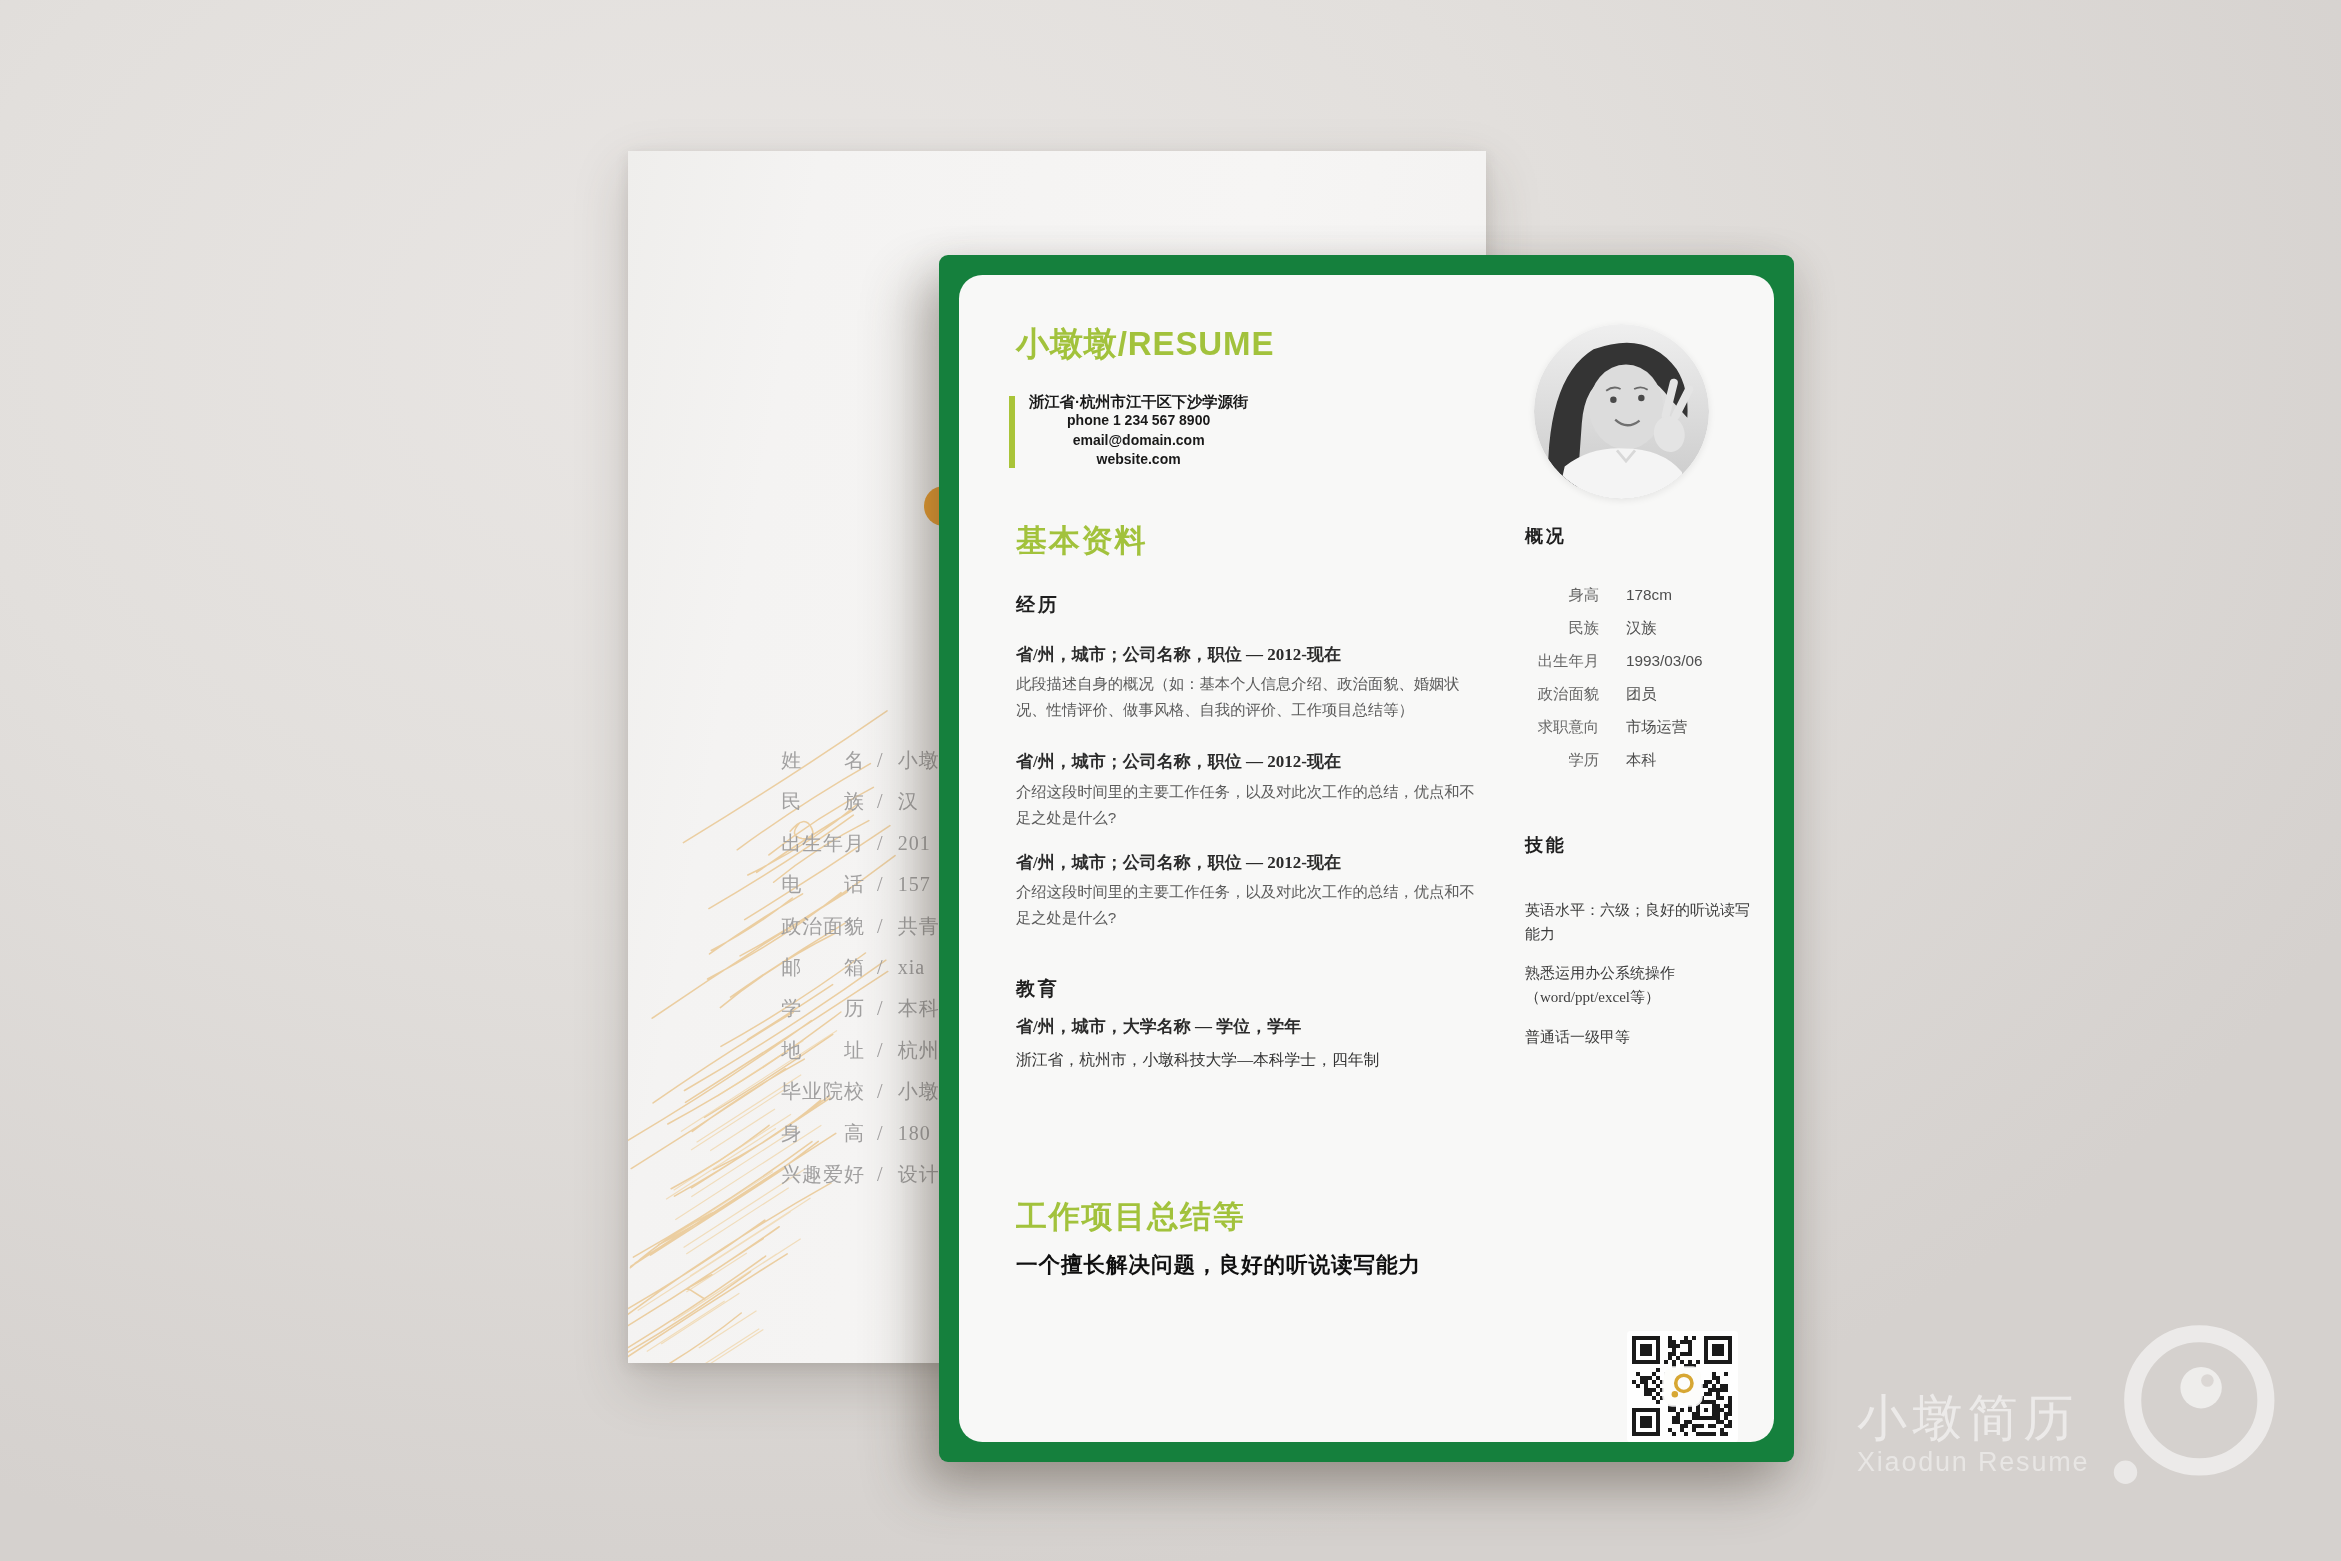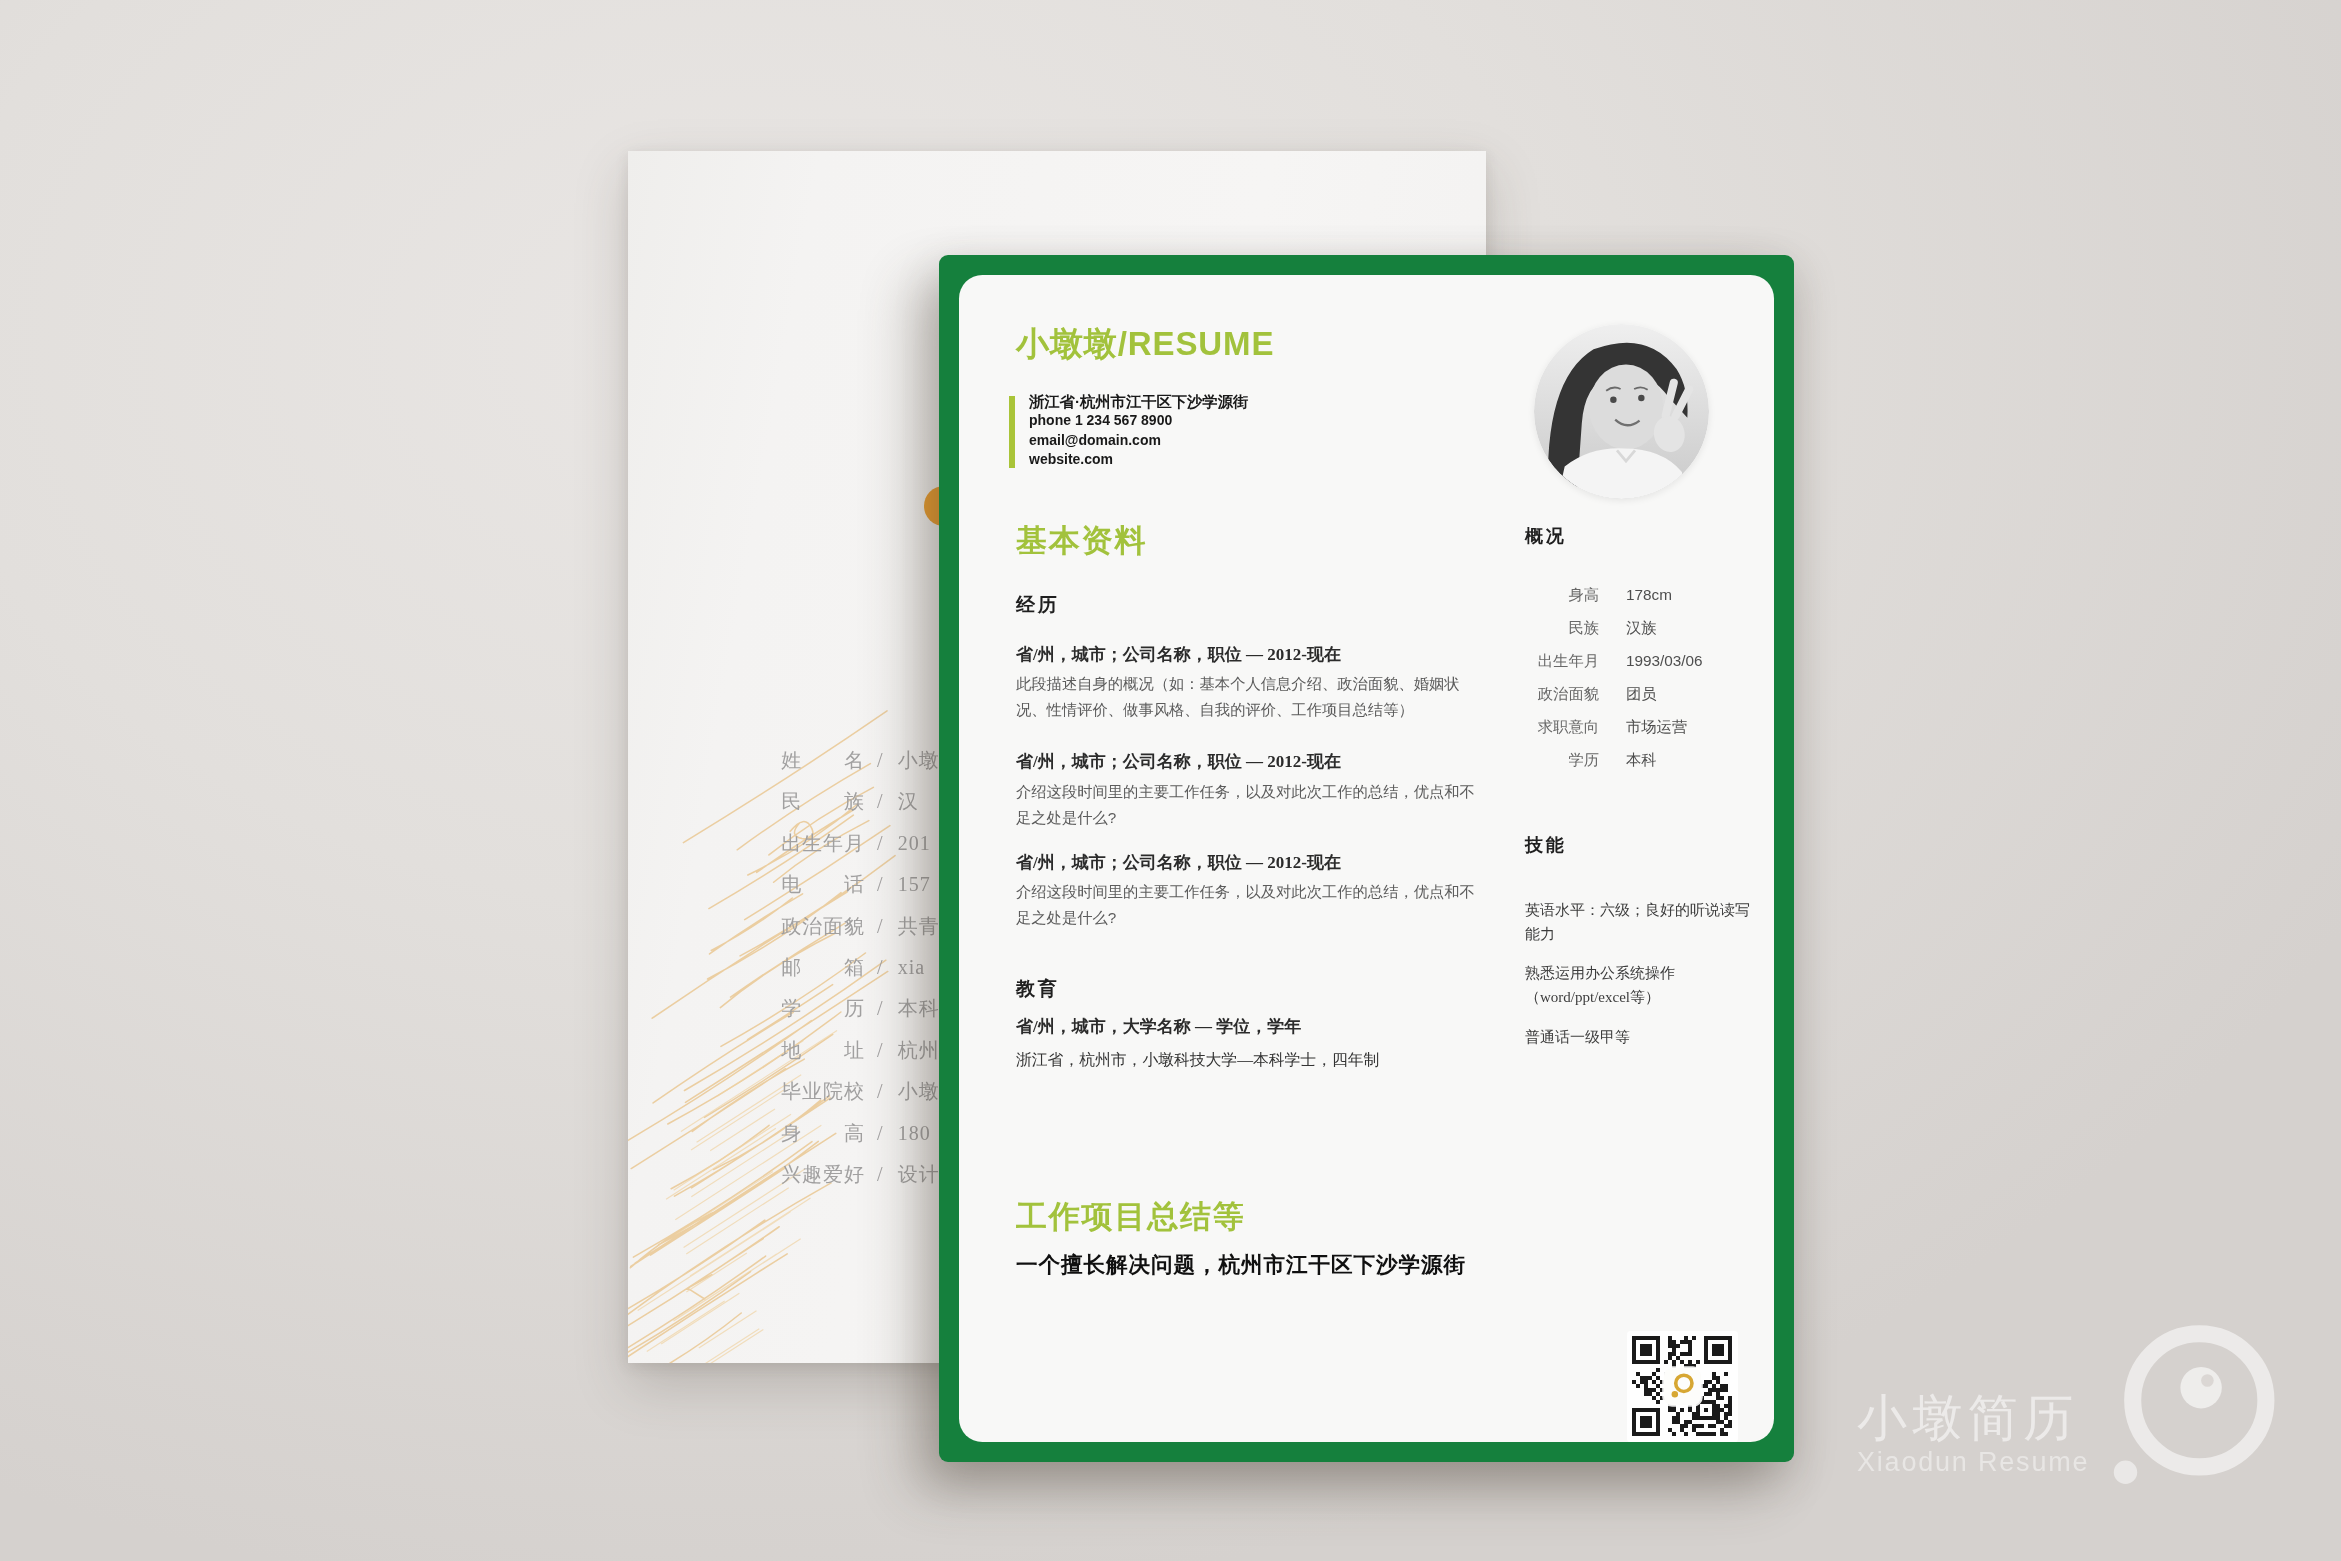--- a/index.html
+++ b/index.html
@@ -32,21 +32,21 @@
     box-shadow:-25px 27px 54px rgba(70,60,48,.30), 0 14.4px 43px rgba(70,60,48,.22);
   }
   .front-inner{
     position:absolute;left:20px;top:20px;right:20px;bottom:20px;
     background:#f8f8f7;border-radius:23.4px;
   }
   .fp{position:absolute;}
   .title{font-size:33px;font-weight:700;letter-spacing:0.9px;}
   .contact{left:70px;top:137px;}
   .cbar{position:absolute;left:0;top:3.6px;width:6.3px;height:72px;}
-  .clines{margin-left:20px;line-height:19.4px;font-weight:700;color:#191919;font-size:14px;}
+  .clines{margin-left:20px;line-height:19.4px;font-weight:700;color:#191919;font-size:14px;text-align:center;}
   .caddr{font-size:15.3px;}
   .photo{left:595px;top:68px;width:175px;height:175px;border-radius:50%;overflow:hidden;
          box-shadow:0 1.8px 7.2px rgba(0,0,0,.08);}
   .h-green{font-size:31px;font-weight:700;letter-spacing:1.8px;}
   .subhead{font-size:19px;font-weight:700;color:#1f1f1f;letter-spacing:2.7px;}
   .etitle{font-size:17px;font-weight:700;color:#2b2b2b;width:486px;}
   .ebody{font-size:15.3px;color:#5c5c5c;line-height:26px;width:464px;}
   .eduline{font-size:15.8px;color:#333;}
   .prow{height:33px;white-space:nowrap;font-size:15.3px;}
   .plabel{display:inline-block;width:74px;text-align:right;color:#686868;}
@@ -163,21 +163,21 @@
     </div>
 
     <div class="fp subhead serif" style="left:566px;top:558px;font-size:18px;">技能</div>
     <div class="fp" style="left:566px;top:623px;">
       <div class="skill serif">英语水平：六级；良好的听说读写能力</div>
       <div class="skill serif">熟悉运用办公系统操作（word/ppt/excel等）</div>
       <div class="skill serif">普通话一级甲等</div>
     </div>
 
     <div class="fp h-green" style="left: 57px; top: 921px; color: rgb(162, 194, 60);" id="extraHeading">工作项目总结等</div>
-    <div class="fp tagline" style="left:57px;top:975px;">一个擅长解决问题，杭州市江干区下沙学源街</div>
+    <div class="fp tagline" style="left:57px;top:975px;">一个擅长解决问题，良好的听说读写能力</div>
 
     <div class="fp qr-wrap">
       <svg id="qr" viewBox="0 0 25 25" shape-rendering="crispEdges">
           <rect x="0" y="0" width="1" height="1" fill="#1a1a1a"></rect>
           <rect x="1" y="0" width="1" height="1" fill="#1a1a1a"></rect>
           <rect x="2" y="0" width="1" height="1" fill="#1a1a1a"></rect>
           <rect x="3" y="0" width="1" height="1" fill="#1a1a1a"></rect>
           <rect x="4" y="0" width="1" height="1" fill="#1a1a1a"></rect>
           <rect x="5" y="0" width="1" height="1" fill="#1a1a1a"></rect>
           <rect x="6" y="0" width="1" height="1" fill="#1a1a1a"></rect>

